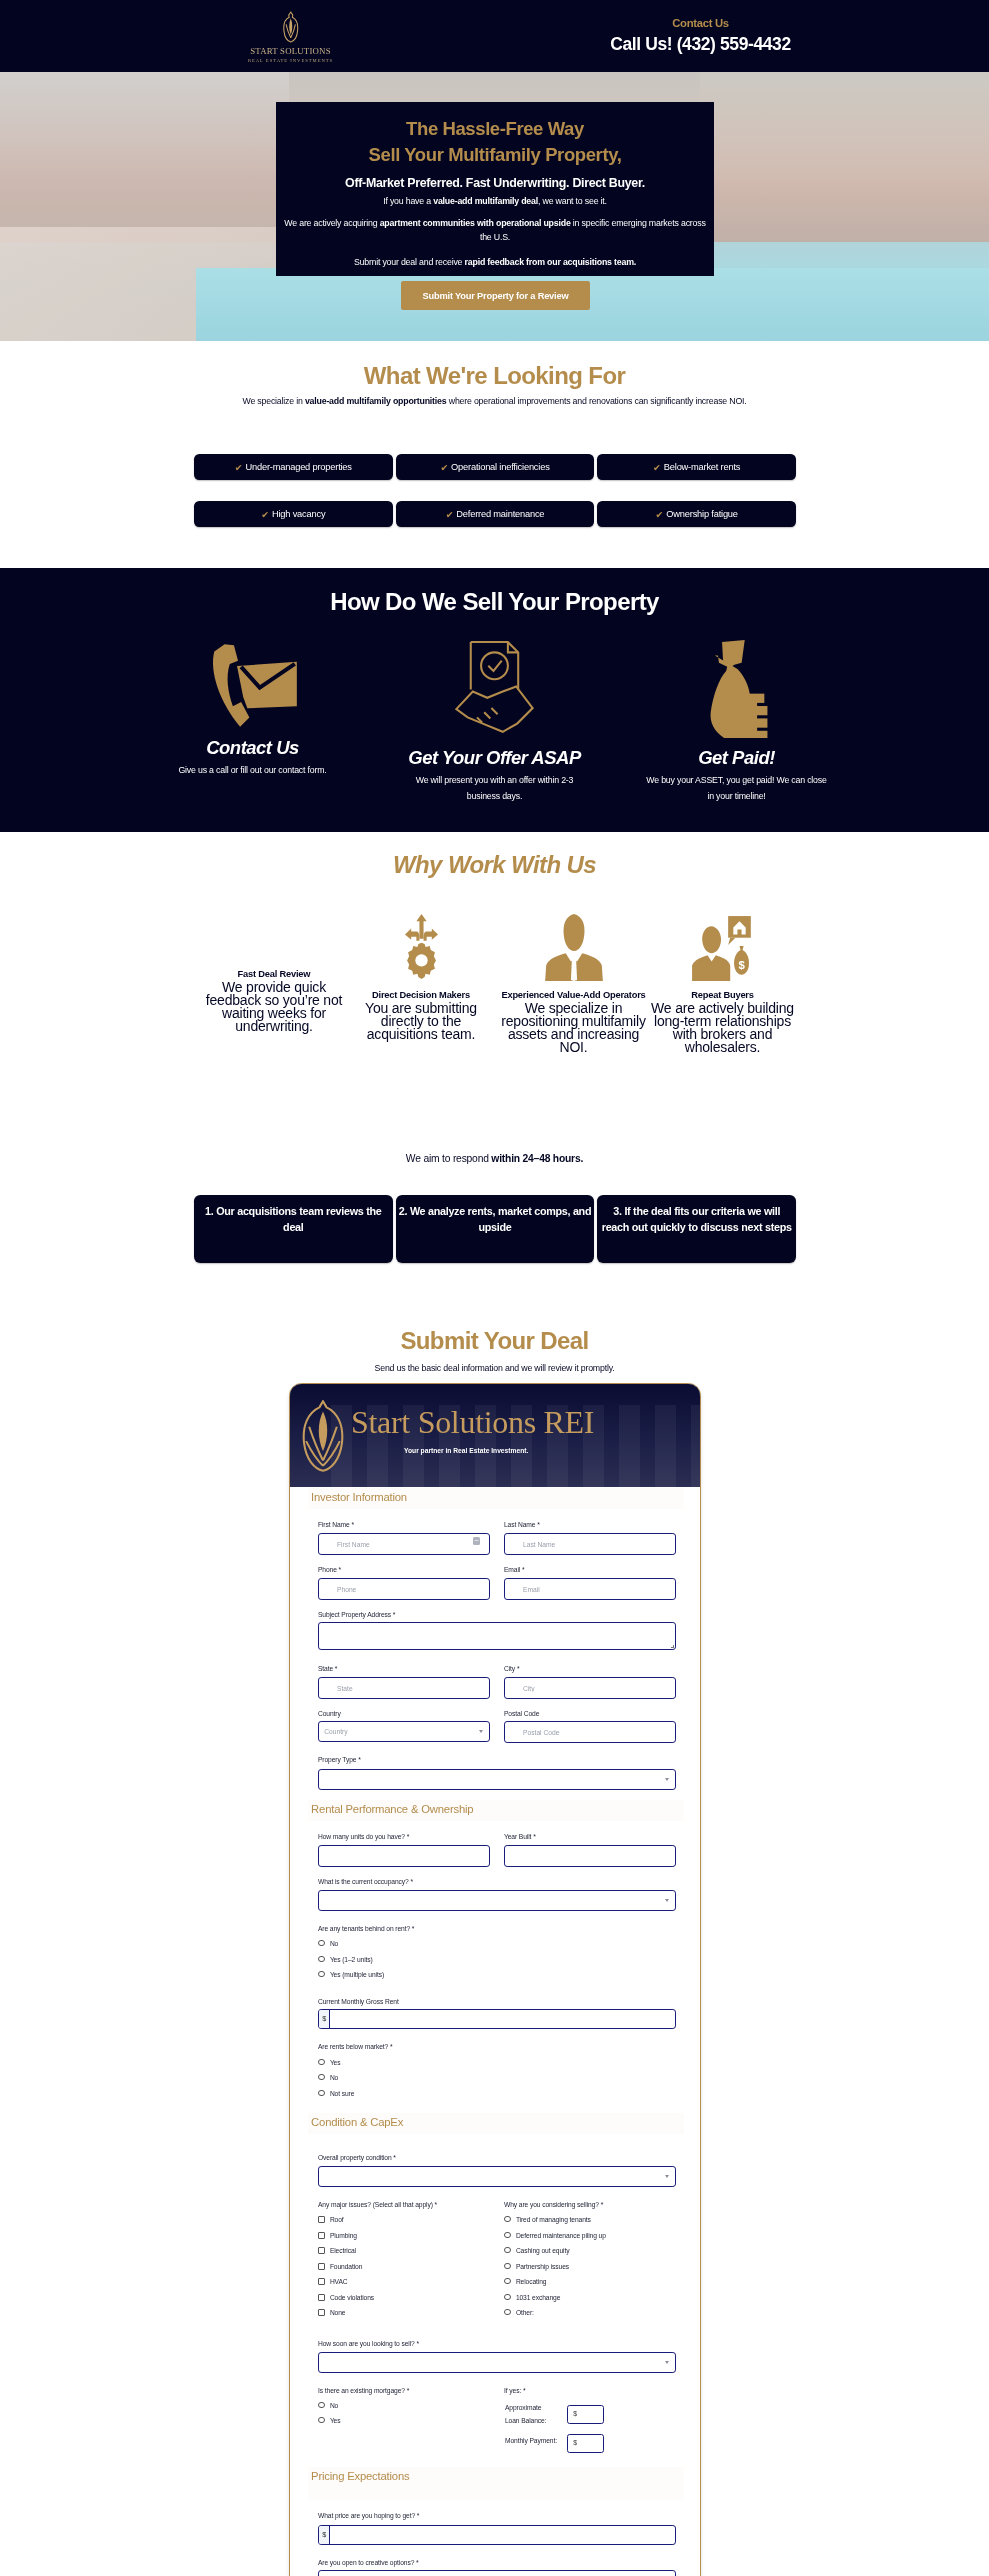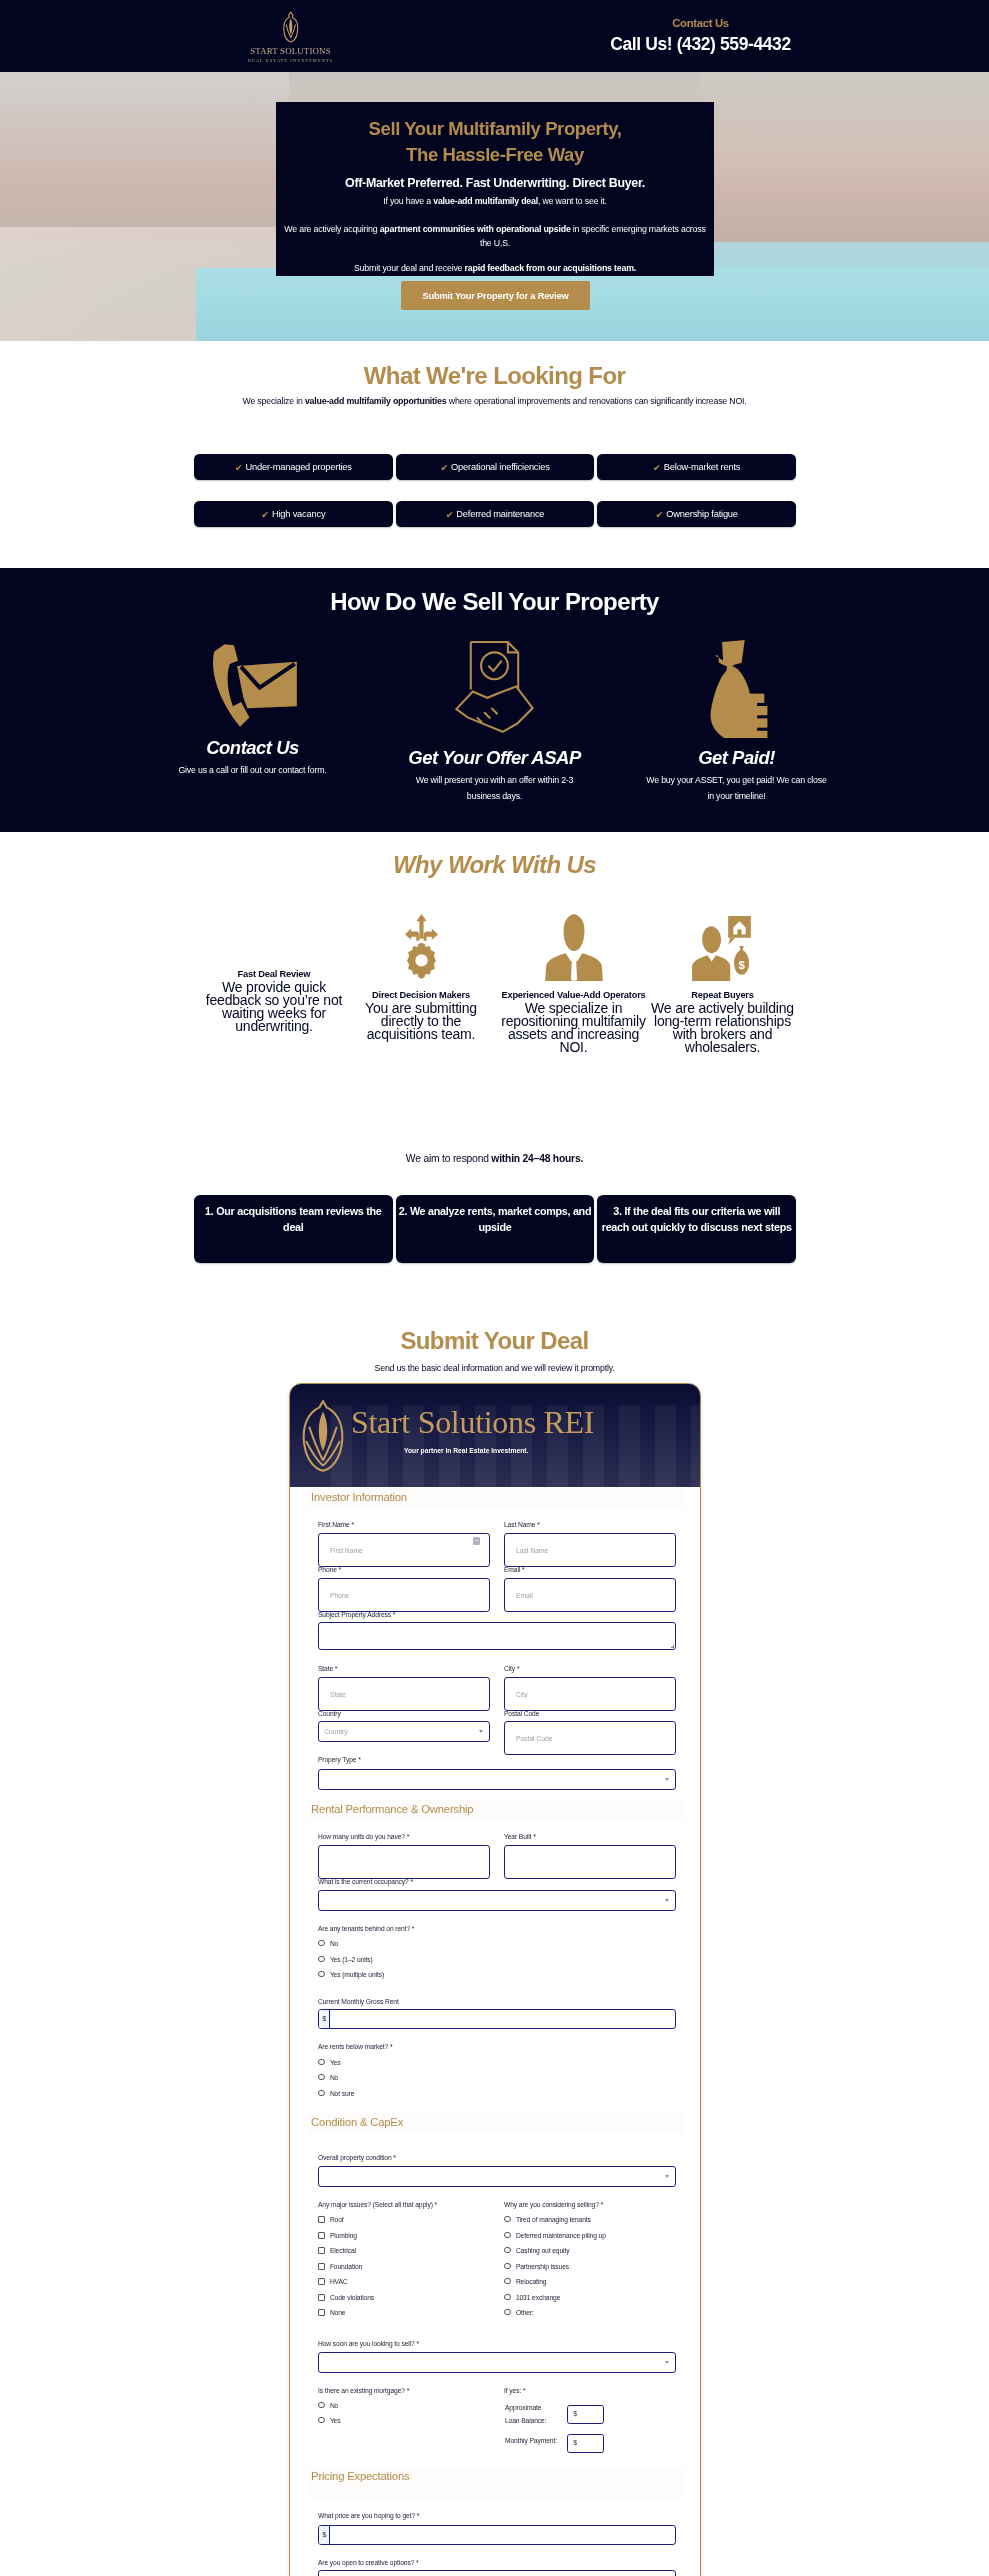--- a/index.html
+++ b/index.html
@@ -20,21 +20,21 @@
   #hero { position: absolute; left: 0; top: 72px; width: 989px; height: 269px; overflow: hidden;
     background: linear-gradient(180deg, #b9b4ae 0%, #c8bcb0 25%, #b8a59a 45%, #9cc7cf 62%, #8fd2dd 80%, #a8dde3 100%); }
   #hero .bldg-l { position: absolute; left: 0; top: 0; width: 289px; height: 170px; background: linear-gradient(180deg,#c9c6c3,#bfa59c 60%,#b79a8b); opacity: .85; }
   #hero .bldg-r { position: absolute; right: 0; top: 0; width: 289px; height: 170px; background: linear-gradient(180deg,#bfbdb5,#c7a99b 60%,#b48f80); opacity: .8; }
   #hero .deck-l { position: absolute; left: 0; top: 155px; width: 289px; height: 114px; background: linear-gradient(160deg,#d9c9bf,#cbbab0); opacity: .9; }
   #hero .pool { position: absolute; left: 196px; top: 196px; width: 793px; height: 73px; background: linear-gradient(180deg,#94d6df,#7fc8d6); }
   #hero .veil { position: absolute; inset: 0; background: rgba(255,255,255,0.22); }
   #hero-box { position: absolute; left: 276px; top: 30px; width: 438px; height: 174px; background: #03041f; text-align: center; padding-top: 14.4px; }
   #hero-title { color: #b48c4c; font-weight: bold; font-size: 18.5px; line-height: 26px; letter-spacing: -0.4px; }
   #hero-sub { color: #fff; font-weight: bold; font-size: 12.4px; margin-top: 7.2px; letter-spacing: -0.3px; }
-  .hero-p { color: #fff; font-size: 8.8px; line-height: 13.4px; margin-top: 15px; letter-spacing: -0.2px; }
+  .hero-p { color: #fff; font-size: 8.8px; line-height: 13.4px; margin-top: 9px; letter-spacing: -0.2px; }
   .hero-p b { font-weight: bold; }
   #hero-cta { position: absolute; left: 401px; top: 209px; width: 189px; height: 29px; background: #b48c4c; color: #fff; border: none; border-radius: 2.1px; font-weight: bold; font-size: 9.3px; font-family: "Liberation Sans", sans-serif; letter-spacing: -0.2px; cursor: pointer; }
 
   
   #looking { position: absolute; left: 0; top: 341px; width: 989px; height: 227px; background: #fff; }
   .sec-title { text-align: center; color: #b48c4c; font-weight: bold; font-size: 24px; letter-spacing: -0.6px; }
   #looking .sec-title { position: absolute; top: 20.6px; width: 100%; }
   #looking-desc { position: absolute; top: 54px; left: 237px; width: 515px; text-align: center; font-size: 8.8px; line-height: 13.4px; color: #050824; letter-spacing: -0.2px; }
   .pill-grid { position: absolute; left: 194px; width: 602px; display: grid; grid-template-columns: repeat(3, 1fr); column-gap: 3.1px; }
   .pill { height: 26px; background: #03041f; color: #fff; border-radius: 5.2px; display: flex; align-items: center; justify-content: center; font-size: 9.3px; letter-spacing: -0.2px; box-shadow: 0 1px 1.5px rgba(0,0,0,0.25); }
@@ -71,21 +71,21 @@
   #form-banner { position: absolute; left: 0; top: 0; width: 100%; height: 103px; background: linear-gradient(180deg,#0a0c32 0%,#1b1e46 55%,#2b2d52 100%); overflow: hidden; }
   #form-banner .bldg { position: absolute; left: 41px; top: 20.6px; width: 371px; height: 82px; background: repeating-linear-gradient(90deg, rgba(255,255,255,0.05) 0 20.6px, rgba(255,255,255,0.0) 20.6px 36px); }
   #banner-brand { position: absolute; left: 61px; top: 19.6px; font-family: "Liberation Serif", serif; color: #c59c5e; font-size: 32px; letter-spacing: -0.3px; }
   #banner-tag { position: absolute; left: 114px; top: 63px; color: #fff; font-weight: bold; font-size: 6.7px; }
   #banner-emblem { position: absolute; left: 11.3px; top: 15.5px; }
 
   .form-body { position: absolute; left: 0; top: 103px; width: 100%; }
   .f-section { position: absolute; left: 18px; width: 376px; height: 20.6px; background: #fdfcfb; }
   .f-section span { position: absolute; left: 3.1px; top: 3.1px; color: #b48c4c; font-size: 11.3px; letter-spacing: -0.2px; }
   .f-label { position: absolute; font-size: 6.7px; color: #1c1f33; letter-spacing: -0.1px; }
-  .f-input { position: absolute; height: 34px; border: 0.8px solid #1a1c7a; border-radius: 3.1px; background: #fff; font-family: "Liberation Sans", sans-serif; font-size: 6.7px; color: #333; padding-left: 11px; outline: none; }
+  .f-input { position: absolute; height: 22px; border: 0.8px solid #1a1c7a; border-radius: 3.1px; background: #fff; font-family: "Liberation Sans", sans-serif; font-size: 6.7px; color: #333; padding-left: 18px; outline: none; }
   .f-input::placeholder { color: #9aa0ab; }
   .f-select { position: absolute; height: 20.6px; border: 0.8px solid #1a1c7a; border-radius: 3.1px; background: #fff; font-size: 6.7px; color: #9aa0ab; padding-left: 5.2px; line-height: 19.6px; }
   .f-select .caret { position: absolute; right: 6.2px; top: 8.2px; width: 0; height: 0; border-left: 2.6px solid transparent; border-right: 2.6px solid transparent; border-top: 3.1px solid #8a8f99; }
   .f-textarea { position: absolute; height: 28px; border: 0.8px solid #1a1c7a; border-radius: 3.1px; background: #fff; }
   .f-textarea .grip { position: absolute; right: 1px; bottom: 1px; width: 3.1px; height: 3.1px; border-right: 0.5px solid #777; border-bottom: 0.5px solid #777; }
   .f-money { position: absolute; height: 19.6px; border: 0.8px solid #1a1c7a; border-radius: 3.1px; background: #fff; overflow: hidden; }
   .f-money .pre { position: absolute; left: 0; top: 0; width: 11.3px; height: 100%; background: #f1f4f8; border-right: 0.5px solid #1a1c7a; text-align: center; line-height: 18.5px; font-size: 7.2px; color: #333; }
   .f-small { position: absolute; width: 37px; height: 18.5px; border: 0.8px solid #1a1c7a; border-radius: 2.6px; background: #fff; font-size: 6.7px; color: #333; padding-left: 5.2px; line-height: 16.5px; }
   .opt { position: absolute; font-size: 6.7px; color: #1c1f33; height: 10.3px; display: flex; align-items: center; letter-spacing: -0.1px; }
   .opt .radio { width: 6.7px; height: 6.7px; border: 0.5px solid #555; border-radius: 50%; margin-right: 5.2px; background: #fff; flex: none; }
@@ -112,22 +112,22 @@
 </header>
 
 <section id="hero">
   <div class="bldg-l"></div>
   <div class="bldg-r"></div>
   <div class="deck-l"></div>
   <div class="pool"></div>
   <div class="veil"></div>
   <div id="hero-box">
     <div id="hero-title">
+      <div>The Hassle-Free Way</div>
       <div>Sell Your Multifamily Property,</div>
-      <div>The Hassle-Free Way</div>
     </div>
     <div id="hero-sub">Off-Market Preferred. Fast Underwriting. Direct Buyer.</div>
     <p class="hero-p" style="margin-top:5.2px"><span>If you have a </span><b>value-add multifamily deal</b><span>, we want to see it.</span></p>
     <p class="hero-p" style="padding:0 7.2px"><span>We are actively acquiring </span><b>apartment communities with operational upside</b><span> in specific emerging markets across the U.S.</span></p>
     <p class="hero-p" style="margin-top:12.4px"><span>Submit your deal and receive </span><b>rapid feedback from our acquisitions team.</b></p>
   </div>
   <button id="hero-cta">Submit Your Property for a Review</button>
 </section>
 
 <section id="looking">

